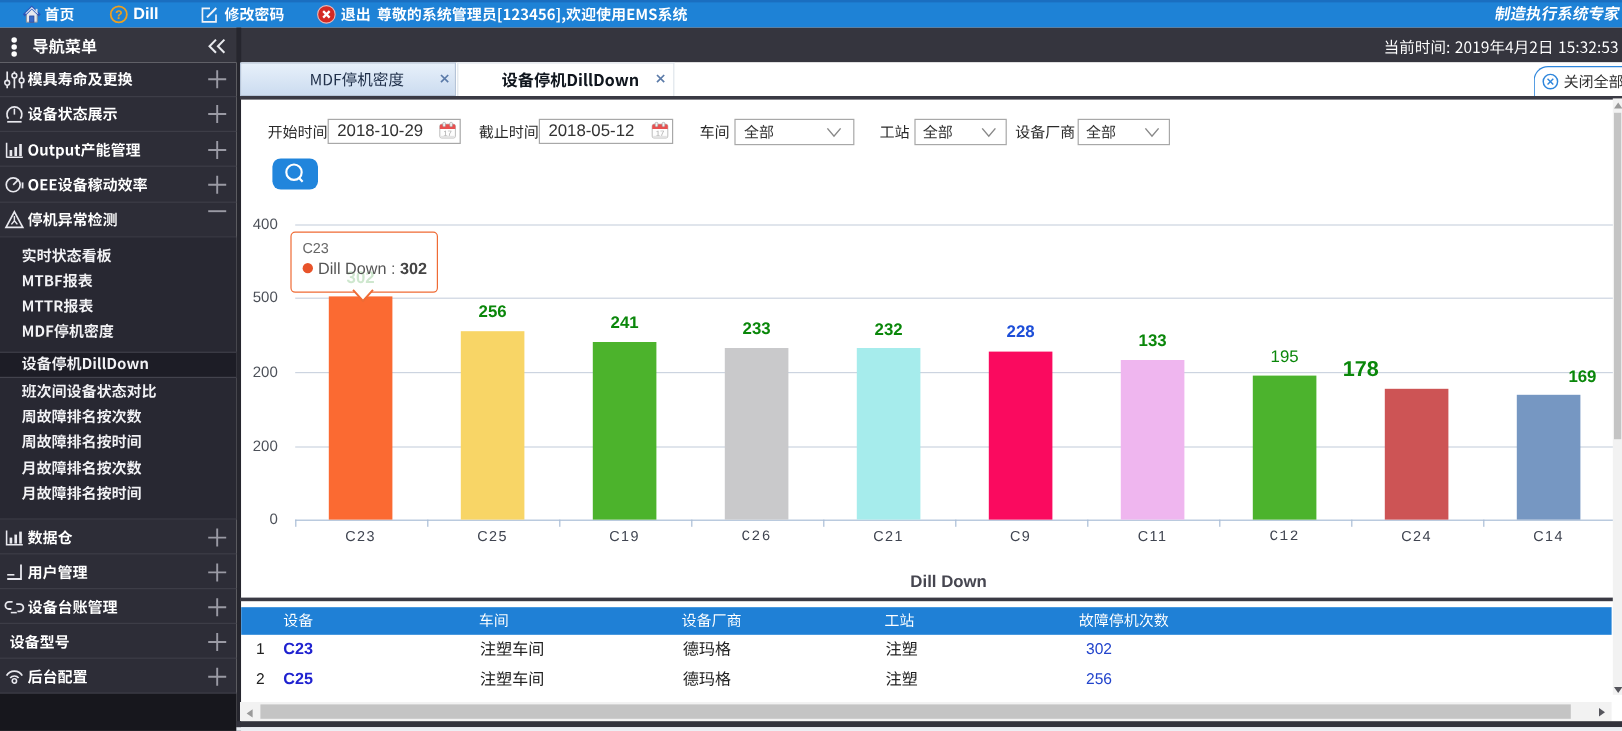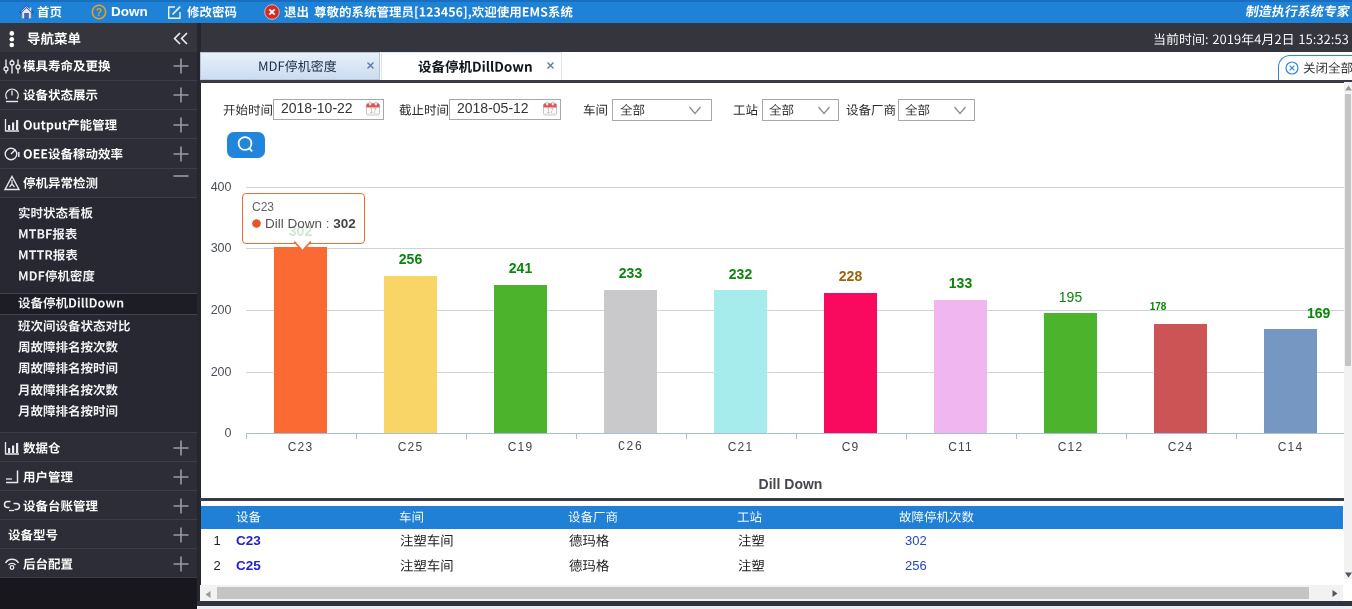--- a/index.html
+++ b/index.html
@@ -174,21 +174,21 @@
 <path d="M2.2 8.5 L8.5 2.5 L14.8 8.5 L13 8.5 L13 14.5 L4 14.5 L4 8.5 Z" fill="#e8e8ee" stroke="#8f9099" stroke-width="0.8"></path>
 <path d="M1.8 8.8 L8.5 2.3 L15.2 8.8" fill="none" stroke="#2a56b8" stroke-width="2.4"></path>
 <path d="M3.4 7.4 L8.5 2.5 L13.6 7.4" fill="none" stroke="#dfe6f5" stroke-width="0.9"></path>
 <rect x="6.7" y="9.3" width="3.6" height="5.2" fill="#3a6ac8" stroke="#26479c" stroke-width="0.6"></rect>
 <rect x="11.7" y="3.4" width="1.6" height="3" fill="#d8dde8"></rect>
 </svg>
 <svg class="tr" style="left:91px;top:4px" width="16" height="16" viewBox="0 0 16 16">
 <circle cx="8" cy="8" r="6.7" fill="none" stroke="#eca020" stroke-width="1.5"></circle>
 <text x="8" y="11.7" font-family="Liberation Sans" font-size="10.5" font-weight="bold" fill="#eca020" text-anchor="middle">?</text>
 </svg>
-<div style="position:absolute;left:111px;top:3px;width:40px;height:17px;color:#fff;font-weight:bold;font-size:13.5px;line-height:17px;">Down</div>
+<div style="position:absolute;left:111px;top:3px;width:40px;height:17px;color:#fff;font-weight:bold;font-size:13.5px;line-height:17px;">Dill</div>
 <svg class="tr" style="left:166px;top:4px" width="17" height="17" viewBox="0 0 17 17">
 <path d="M14 8 L14 14.3 L2.7 14.3 L2.7 3 L9 3" fill="none" stroke="#f2f4f8" stroke-width="1.4"></path>
 <path d="M6.5 10.5 L14.2 2.6" stroke="#f2f4f8" stroke-width="1.7"></path>
 </svg>
 <svg class="tr" style="left:264px;top:4px" width="16" height="16" viewBox="0 0 16 16">
 <circle cx="8" cy="8" r="7.3" fill="#d42a24" stroke="#f0b8b4" stroke-width="0.9"></circle>
 <path d="M5.3 5.3 L10.7 10.7 M10.7 5.3 L5.3 10.7" stroke="#fff" stroke-width="1.9"></path>
 </svg>
 <div style="position:absolute;left:0px;top:23px;width:1352px;height:29px;background:#35353e;"></div>
 <svg class="tr" style="left:9px;top:31px" width="6" height="17" viewBox="0 0 6 17">
@@ -300,21 +300,21 @@
 <svg class="tr" style="left:545px;top:60px" width="11" height="11" viewBox="0 0 11 11">
     <path d="M2.5 2.5 L8.5 8.5 M8.5 2.5 L2.5 8.5" stroke="#5a7aa8" stroke-width="1.4"></path>
   </svg>
 <div style="position:absolute;left:1278px;top:55px;width:74px;height:25px;border:1px solid #2e86dc;border-right:none;border-bottom:none;border-top-left-radius:12px;background:#fff;"></div>
 <svg class="tr" style="left:1285px;top:61px" width="14" height="14" viewBox="0 0 14 14">
     <circle cx="7" cy="7" r="6" fill="none" stroke="#2e86dc" stroke-width="1.2"></circle>
     <path d="M4.6 4.6 L9.4 9.4 M9.4 4.6 L4.6 9.4" stroke="#2e86dc" stroke-width="1.2"></path>
   </svg>
 <div style="position:absolute;left:200px;top:80px;width:1152px;height:2.5px;background:#3a3a44;"></div>
 <div style="position:absolute;border:1px solid #a8a8a8;background:#fff;box-sizing:border-box;left:273px;top:98.5px;width:111px;height:21px;"></div>
-<div style="position:absolute;left:281px;top:101px;width:90px;height:15px;font-size:14px;color:#333;line-height:15px;white-space:nowrap;">2018-10-22</div>
+<div style="position:absolute;left:281px;top:101px;width:90px;height:15px;font-size:14px;color:#333;line-height:15px;white-space:nowrap;">2018-10-29</div>
 <svg class="tr" style="left:366px;top:101px" width="14" height="15" viewBox="0 0 14 15">
 <rect x="0.5" y="2.5" width="13" height="11.5" rx="1.5" fill="#fdfdfd" stroke="#b9b9b9" stroke-width="0.8"></rect>
 <path d="M0.5 6.5 L0.5 4 A1.5 1.5 0 0 1 2 2.5 L12 2.5 A1.5 1.5 0 0 1 13.5 4 L13.5 6.5 Z" fill="#e85050"></path>
 <rect x="3" y="1" width="2.2" height="3.6" rx="0.8" fill="#f2f2f2" stroke="#999" stroke-width="0.5"></rect>
 <rect x="8.8" y="1" width="2.2" height="3.6" rx="0.8" fill="#f2f2f2" stroke="#999" stroke-width="0.5"></rect>
 <text x="7" y="12" font-family="Liberation Sans" font-size="6.5" fill="#aaa" text-anchor="middle">17</text>
 <rect x="1.3" y="12.2" width="11.4" height="1.6" fill="#e3e3e3"></rect>
 </svg>
 <div style="position:absolute;border:1px solid #a8a8a8;background:#fff;box-sizing:border-box;left:449px;top:98.5px;width:112px;height:21px;"></div>
 <div style="position:absolute;left:457px;top:101px;width:90px;height:15px;font-size:14px;color:#333;line-height:15px;white-space:nowrap;">2018-05-12</div>
@@ -343,21 +343,21 @@
 <circle cx="9" cy="8.5" r="6.4" fill="none" stroke="#fff" stroke-width="1.8"></circle>
 <path d="M13.3 13.3 L16.2 16.4" stroke="#fff" stroke-width="1.8"></path>
 </svg>
 <div style="position:absolute;left:245.5px;top:372px;width:1100px;height:1px;background:#ccd4e0;"></div>
 <div style="position:absolute;left:245.5px;top:310px;width:1100px;height:1px;background:#ccd4e0;"></div>
 <div style="position:absolute;left:245.5px;top:248px;width:1100px;height:1px;background:#ccd4e0;"></div>
 <div style="position:absolute;left:245.5px;top:187px;width:1100px;height:1px;background:#ccd4e0;"></div>
 <div style="position:absolute;left:191.5px;top:426.4px;width:40px;height:14px;font-size:12.5px;color:#4c5058;text-align:right;line-height:14px;">0</div>
 <div style="position:absolute;left:191.5px;top:364.72499999999997px;width:40px;height:14px;font-size:12.5px;color:#4c5058;text-align:right;line-height:14px;">200</div>
 <div style="position:absolute;left:191.5px;top:303.04999999999995px;width:40px;height:14px;font-size:12.5px;color:#4c5058;text-align:right;line-height:14px;">200</div>
-<div style="position:absolute;left:191.5px;top:241.375px;width:40px;height:14px;font-size:12.5px;color:#4c5058;text-align:right;line-height:14px;">300</div>
+<div style="position:absolute;left:191.5px;top:241.375px;width:40px;height:14px;font-size:12.5px;color:#4c5058;text-align:right;line-height:14px;">500</div>
 <div style="position:absolute;left:191.5px;top:179.7px;width:40px;height:14px;font-size:12.5px;color:#4c5058;text-align:right;line-height:14px;">400</div>
 <div style="position:absolute;left:245.5px;top:433.4px;width:1100px;height:1px;background:#aabdd6;"></div>
 <div style="position:absolute;left:245.5px;top:433.4px;width:1px;height:6px;background:#aabdd6;"></div>
 <div style="position:absolute;left:355.5px;top:433.4px;width:1px;height:6px;background:#aabdd6;"></div>
 <div style="position:absolute;left:465.5px;top:433.4px;width:1px;height:6px;background:#aabdd6;"></div>
 <div style="position:absolute;left:575.5px;top:433.4px;width:1px;height:6px;background:#aabdd6;"></div>
 <div style="position:absolute;left:685.5px;top:433.4px;width:1px;height:6px;background:#aabdd6;"></div>
 <div style="position:absolute;left:795.5px;top:433.4px;width:1px;height:6px;background:#aabdd6;"></div>
 <div style="position:absolute;left:905.5px;top:433.4px;width:1px;height:6px;background:#aabdd6;"></div>
 <div style="position:absolute;left:1015.5px;top:433.4px;width:1px;height:6px;background:#aabdd6;"></div>
@@ -372,30 +372,30 @@
 <div style="position:absolute;left:494.0px;top:284.76324999999997px;width:53px;height:148.63675px;background:#4cb32c;"></div>
 <div style="position:absolute;left:490.5px;top:261.26324999999997px;width:60px;height:14px;font-size:14px;font-weight:bold;color:#0a870a;text-align:center;line-height:14px;">241</div>
 <div style="position:absolute;left:490.5px;top:440px;width:60px;height:14px;font-size:12px;color:#3f4450;text-align:center;letter-spacing:1.2px;line-height:14px;">C19</div>
 <div style="position:absolute;left:604.0px;top:289.69724999999994px;width:53px;height:143.70275px;background:#c9c9cb;"></div>
 <div style="position:absolute;left:600.5px;top:266.19724999999994px;width:60px;height:14px;font-size:14px;font-weight:bold;color:#0a870a;text-align:center;line-height:14px;">233</div>
 <div style="position:absolute;left:600.5px;top:440px;width:60px;height:14px;font-size:12px;color:#3f4450;text-align:center;letter-spacing:1.2px;line-height:14px;font-family:Liberation Mono, monospace;">C26</div>
 <div style="position:absolute;left:714.0px;top:290.31399999999996px;width:53px;height:143.086px;background:#a6ecec;"></div>
 <div style="position:absolute;left:710.5px;top:266.81399999999996px;width:60px;height:14px;font-size:14px;font-weight:bold;color:#0a870a;text-align:center;line-height:14px;">232</div>
 <div style="position:absolute;left:710.5px;top:440px;width:60px;height:14px;font-size:12px;color:#3f4450;text-align:center;letter-spacing:1.2px;line-height:14px;">C21</div>
 <div style="position:absolute;left:824.0px;top:292.78099999999995px;width:53px;height:140.619px;background:#fa0a5f;"></div>
-<div style="position:absolute;left:820.5px;top:269.28099999999995px;width:60px;height:14px;font-size:14px;font-weight:bold;color:#a16207;text-align:center;line-height:14px;">228</div>
+<div style="position:absolute;left:820.5px;top:269.28099999999995px;width:60px;height:14px;font-size:14px;font-weight:bold;color:#1d4ed8;text-align:center;line-height:14px;">228</div>
 <div style="position:absolute;left:820.5px;top:440px;width:60px;height:14px;font-size:12px;color:#3f4450;text-align:center;letter-spacing:1.2px;line-height:14px;">C9</div>
 <div style="position:absolute;left:934.0px;top:299.56525px;width:53px;height:133.83475px;background:#efb6ef;"></div>
 <div style="position:absolute;left:930.5px;top:276.06525px;width:60px;height:14px;font-size:14px;font-weight:bold;color:#0a870a;text-align:center;line-height:14px;">133</div>
 <div style="position:absolute;left:930.5px;top:440px;width:60px;height:14px;font-size:12px;color:#3f4450;text-align:center;letter-spacing:1.2px;line-height:14px;">C11</div>
 <div style="position:absolute;left:1044.0px;top:313.13374999999996px;width:53px;height:120.26625px;background:#4cb32d;"></div>
 <div style="position:absolute;left:1040.5px;top:289.63374999999996px;width:60px;height:14px;font-size:14px;font-weight:normal;color:#0a870a;text-align:center;line-height:14px;">195</div>
-<div style="position:absolute;left:1040.5px;top:440px;width:60px;height:14px;font-size:12px;color:#3f4450;text-align:center;letter-spacing:1.2px;line-height:14px;">C12</div>
+<div style="position:absolute;left:1040.5px;top:440px;width:60px;height:14px;font-size:12px;color:#3f4450;text-align:center;letter-spacing:1.2px;line-height:14px;font-family:Liberation Mono, monospace;">C12</div>
 <div style="position:absolute;left:1154.0px;top:323.6185px;width:53px;height:109.78150000000001px;background:#cd5455;"></div>
-<div style="position:absolute;left:1128px;top:300.1185px;width:60px;height:14px;font-size:10px;font-weight:bold;color:#0a870a;text-align:center;line-height:14px;">178</div>
+<div style="position:absolute;left:1104px;top:300.1185px;width:60px;height:14px;font-size:18px;font-weight:bold;color:#0a870a;text-align:center;line-height:14px;">178</div>
 <div style="position:absolute;left:1150.5px;top:440px;width:60px;height:14px;font-size:12px;color:#3f4450;text-align:center;letter-spacing:1.2px;line-height:14px;">C24</div>
 <div style="position:absolute;left:1264.0px;top:329.16925px;width:53px;height:104.23075px;background:#7697c2;"></div>
 <div style="position:absolute;left:1307px;top:305.66925px;width:60px;height:14px;font-size:14px;font-weight:bold;color:#0a870a;line-height:14px;">169</div>
 <div style="position:absolute;left:1260.5px;top:440px;width:60px;height:14px;font-size:12px;color:#3f4450;text-align:center;letter-spacing:1.2px;line-height:14px;">C14</div>
 <div style="position:absolute;left:730px;top:476.5px;width:121px;height:14px;font-size:14px;font-weight:bold;color:#464650;text-align:center;line-height:14px;">Dill Down</div>
 <div style="position:absolute;left:241.5px;top:192.5px;width:123px;height:51px;background:rgba(255,255,255,0.80);border:1.5px solid #ef6b35;border-radius:4px;box-sizing:border-box;z-index:30;"></div>
 <svg class="tr" style="left:293.5px;top:241.2px;z-index:31" width="17" height="11" viewBox="0 0 17 11">
     <path d="M0 0 L8.5 9.5 L17 0 Z" fill="#fff"></path>
     <path d="M0.2 0.6 L8.5 9.8 L16.8 0.6" fill="none" stroke="#ef6b35" stroke-width="1.6"></path>
   </svg>

